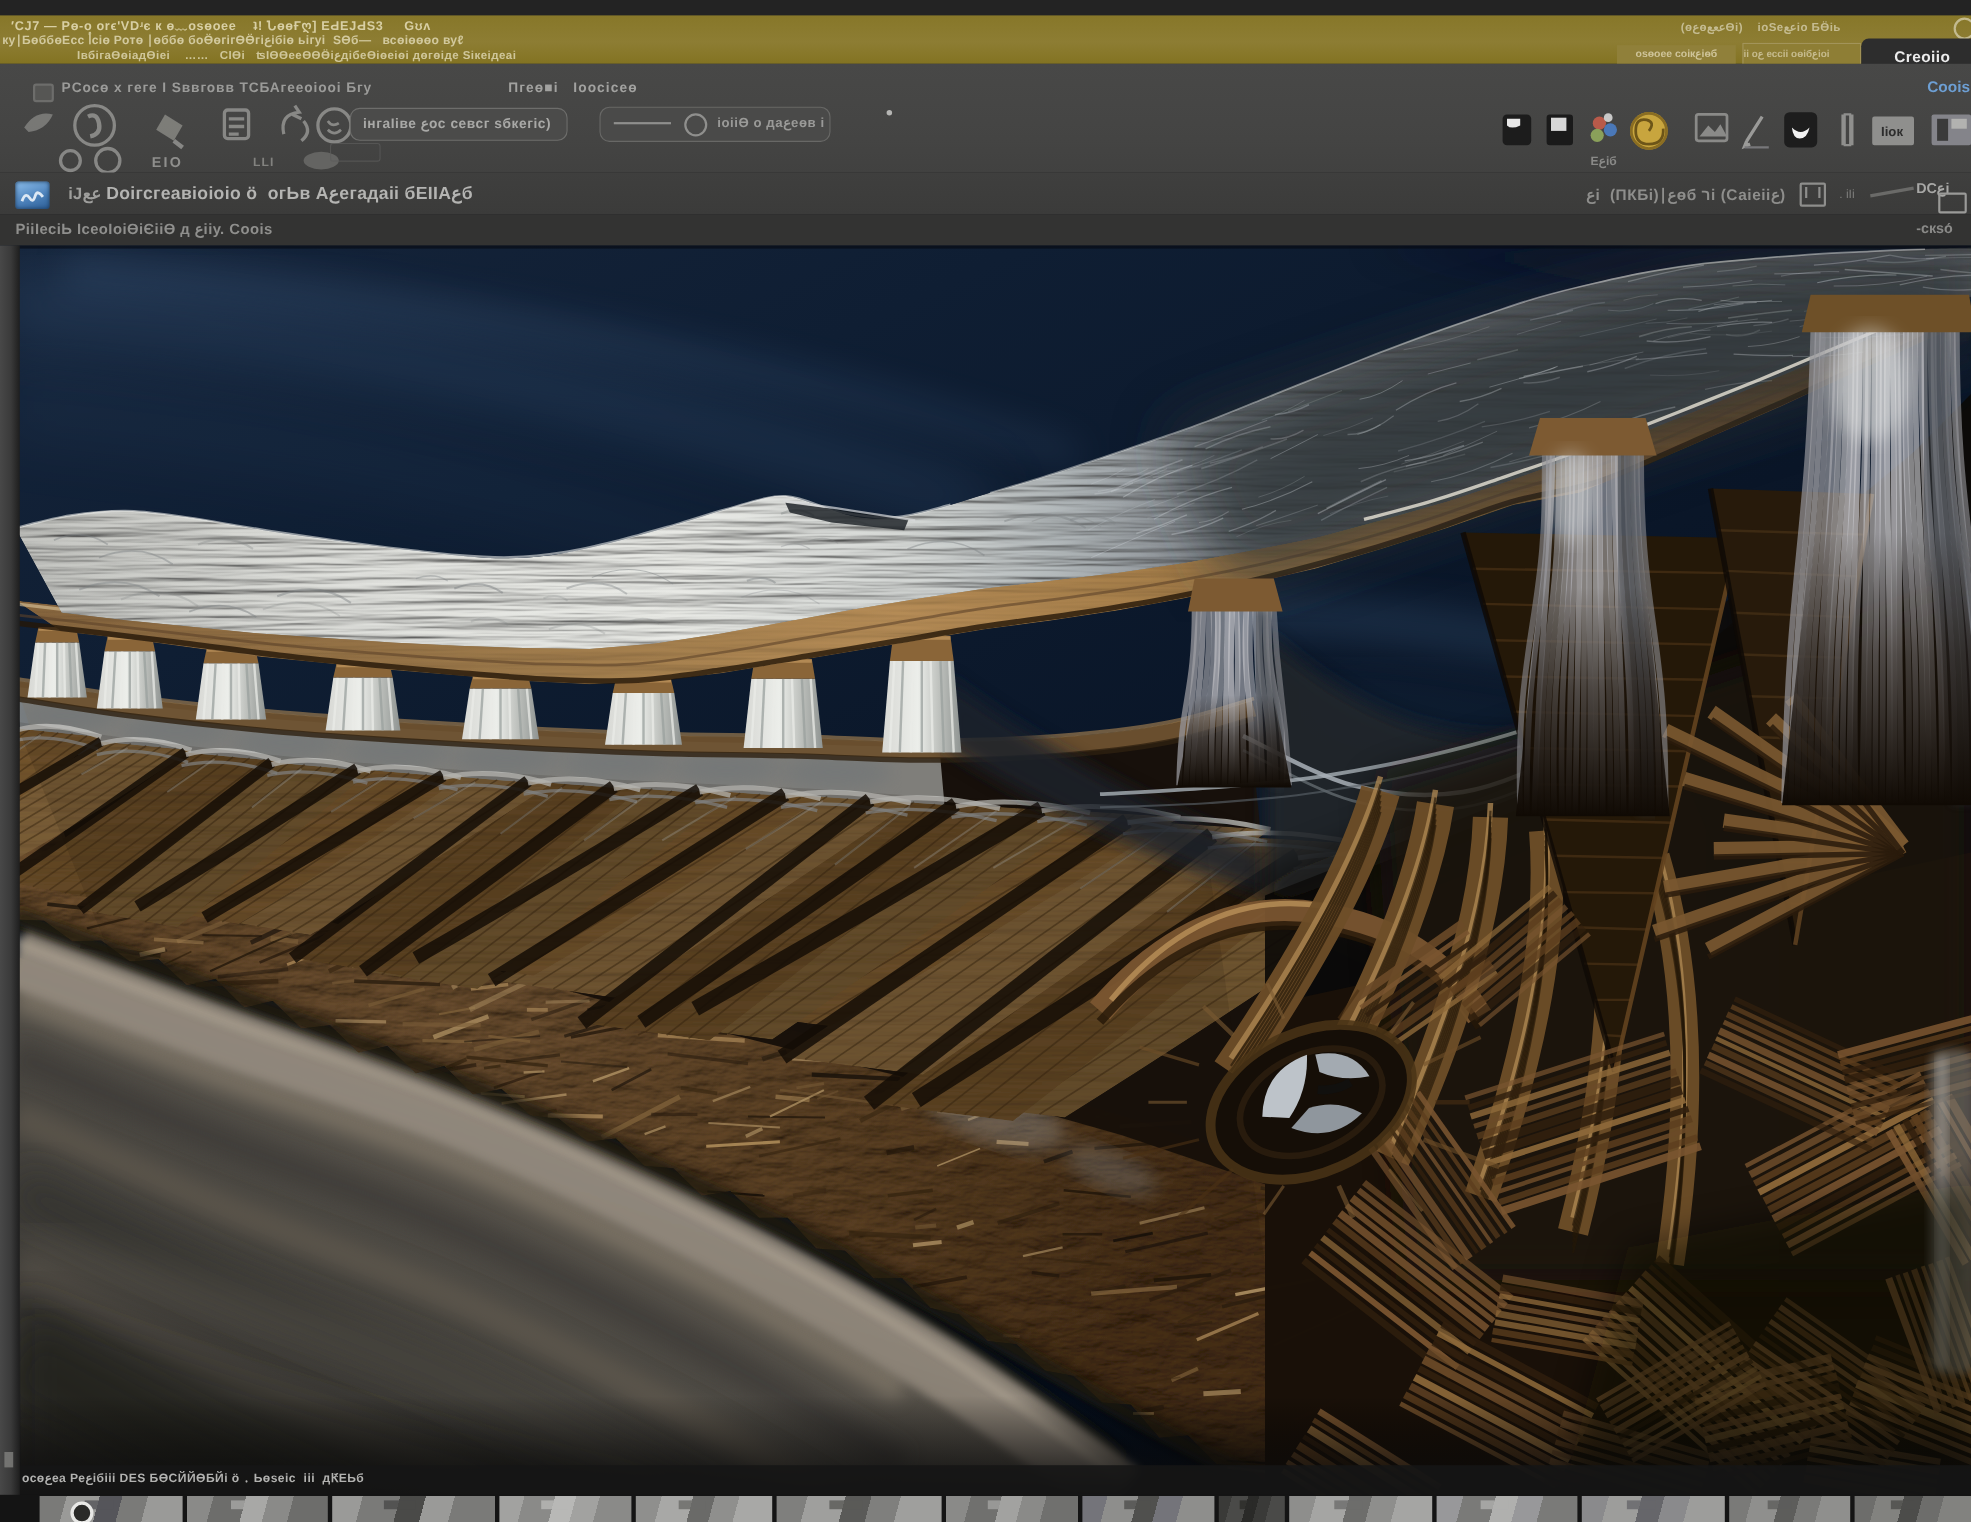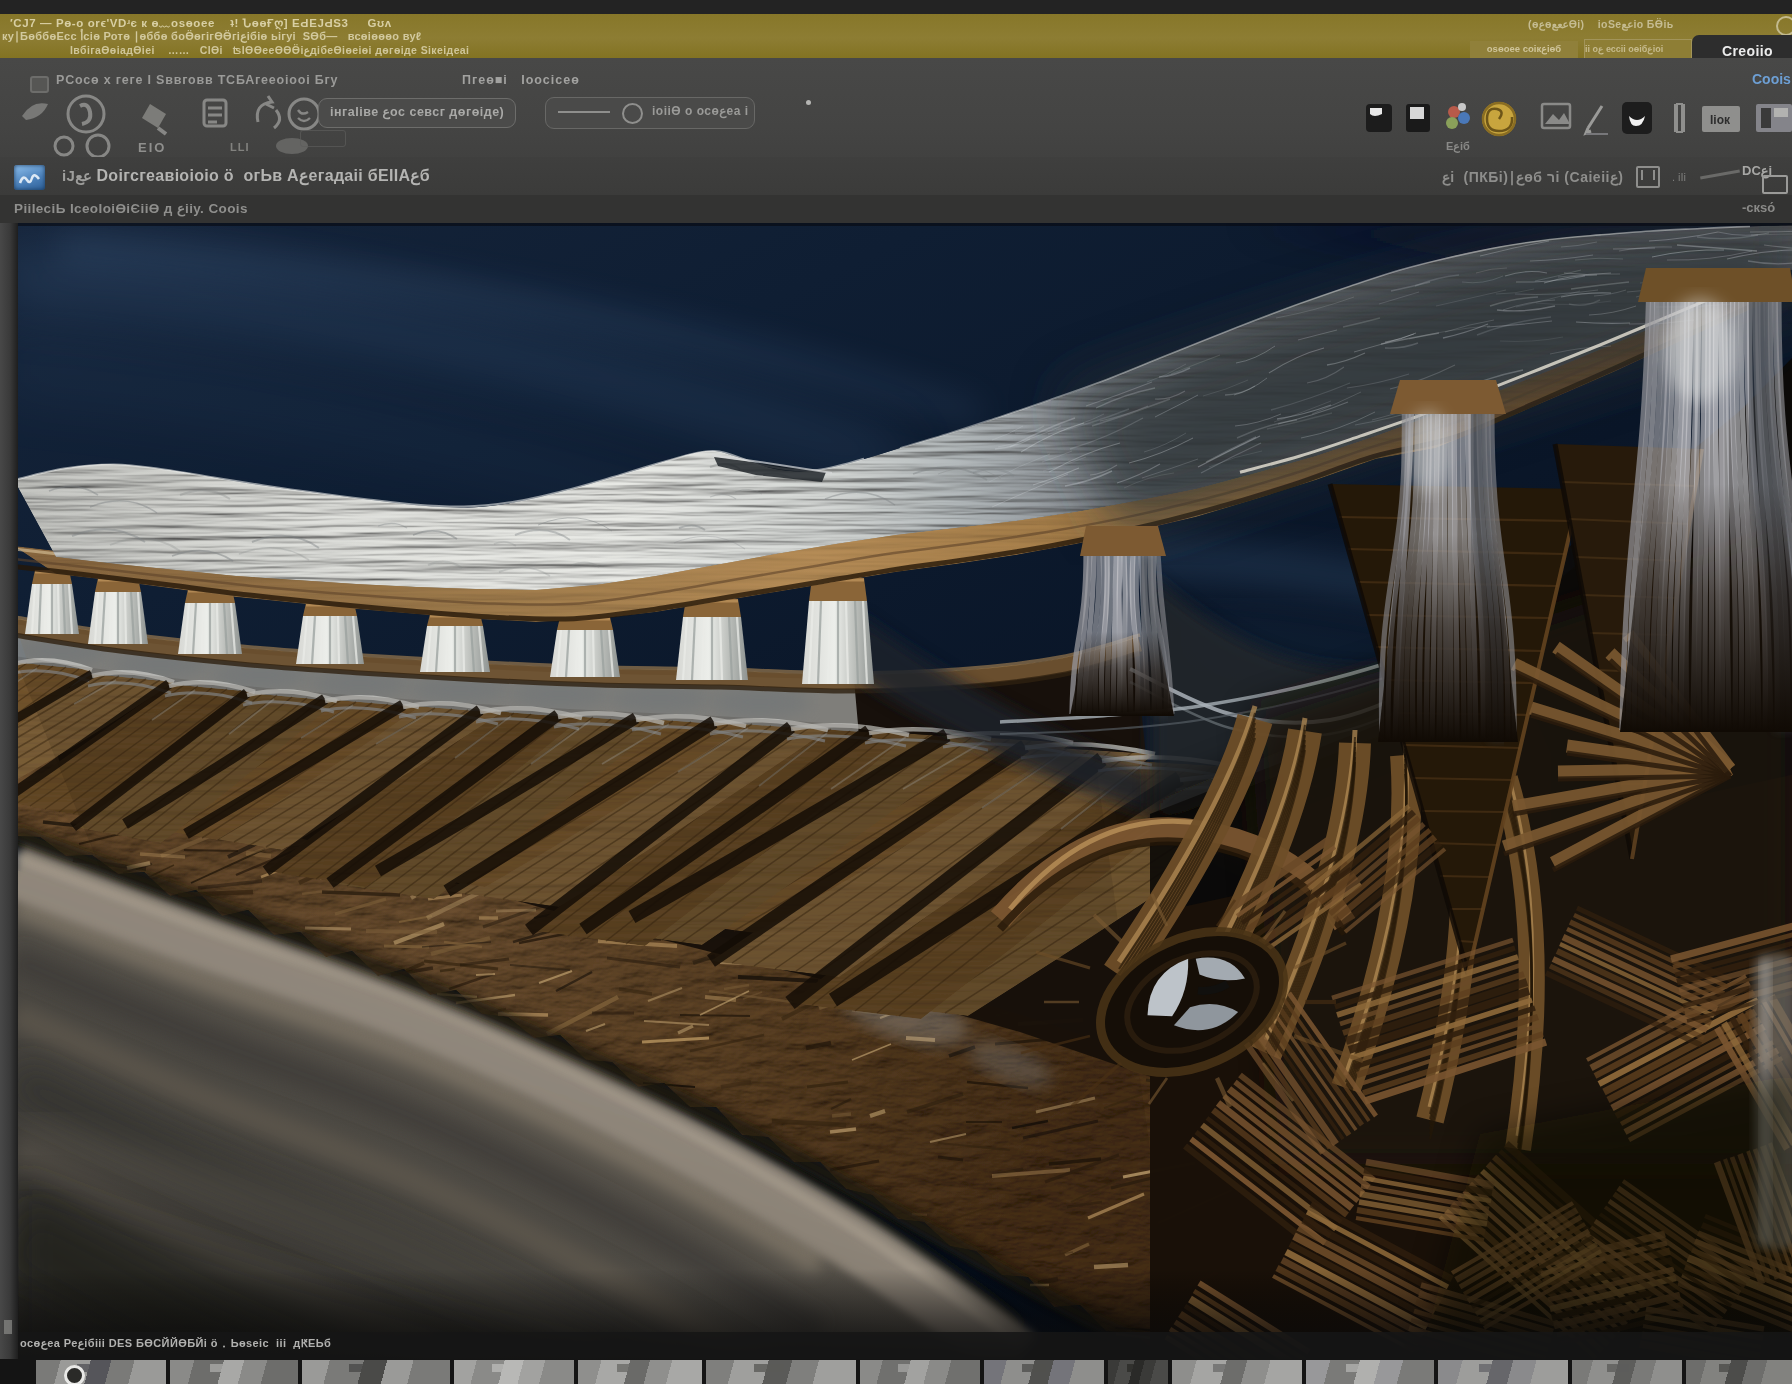--- a/index.html
+++ b/index.html
@@ -1148,25 +1148,25 @@
             <circle cx="296" cy="26" r="15"></circle>
             <path d="M290,22 q4,6 10,2 M290,30 q6,6 12,0" stroke-width="2.4"></path>
             <circle cx="56" cy="58" r="9"></circle>
             <circle cx="90" cy="58" r="11"></circle>
           </g>
           <text x="130" y="64" font-family="Liberation Sans" font-size="13" font-weight="bold" fill="#8f8f8d" letter-spacing="2">EIO</text>
           <text x="222" y="63" font-family="Liberation Sans" font-size="11" font-weight="bold" fill="#82827f" letter-spacing="1">LLI</text>
           <ellipse cx="284" cy="58" rx="16" ry="8" fill="#6d6d6a" opacity="0.8"></ellipse>
         </svg></div>
       <div class="abs" style="left:318px;top:40px;width:196px;height:28px;border:1.5px solid #6d6d6b;border-radius:9px;background:#4b4b4a"></div>
-      <div class="abs bl" style="left:330px;top:46px;font-size:12.5px;font-weight:bold;color:#a9a9a7;letter-spacing:0.5px">інгаIіве عос севсг дөгөіде)</div>
+      <div class="abs bl" style="left:330px;top:46px;font-size:12.5px;font-weight:bold;color:#a9a9a7;letter-spacing:0.5px">інгаIіве عос севсг ѕбкегіс)</div>
       <div class="abs" style="left:545px;top:39px;width:208px;height:30px;border:1.5px solid #686866;border-radius:9px;background:#4a4a49"></div>
       <div class="abs" style="left:558px;top:53px;width:52px;height:2px;background:#8f8f8d"></div>
       <div class="abs" style="left:622px;top:45px;width:17px;height:17px;border:2px solid #8f8f8d;border-radius:50%"></div>
-      <div class="abs bl" style="left:652px;top:46px;font-size:12px;font-weight:bold;color:#9a9a98;letter-spacing:0.5px">іоііӨ о осөعеа і</div>
+      <div class="abs bl" style="left:652px;top:46px;font-size:12px;font-weight:bold;color:#9a9a98;letter-spacing:0.5px">іоііӨ о даعеөв і</div>
       <div class="abs" style="left:806px;top:42px;width:5px;height:5px;background:#b5b5b3;border-radius:50%"></div>
       <div class="abs" style="left:300px;top:72px;width:44px;height:15px;border:1px solid #5d5d5b;border-radius:3px;opacity:0.7"></div>
       <div class="abs" style="left:1364px;top:36px"><svg width="430" height="64" viewBox="0 0 430 64" xmlns="http://www.w3.org/2000/svg">
           <rect x="2" y="10" width="26" height="28" rx="4" fill="#1c1c1c"></rect>
           <path d="M6,14 h12 v6 q-8,4 -12,0 z" fill="#e8e8e8"></path>
           <rect x="42" y="10" width="24" height="28" rx="3" fill="#1a1a1a"></rect>
           <rect x="46" y="13" width="14" height="12" fill="#d8d8d8"></rect>
           <circle cx="90" cy="18" r="6" fill="#b85a4a"></circle>
           <circle cx="100" cy="24" r="6" fill="#4a78b8"></circle>
           <circle cx="88" cy="29" r="6" fill="#8aa05a"></circle>

